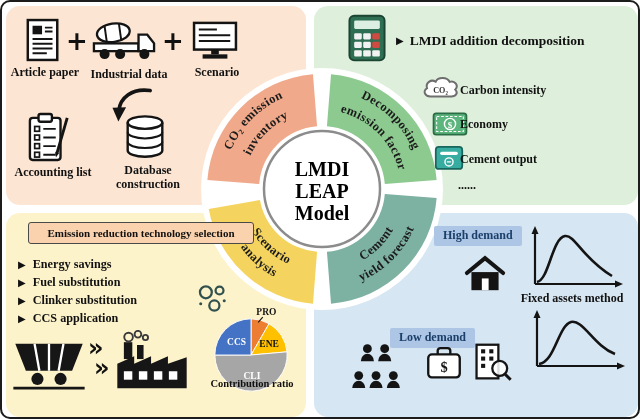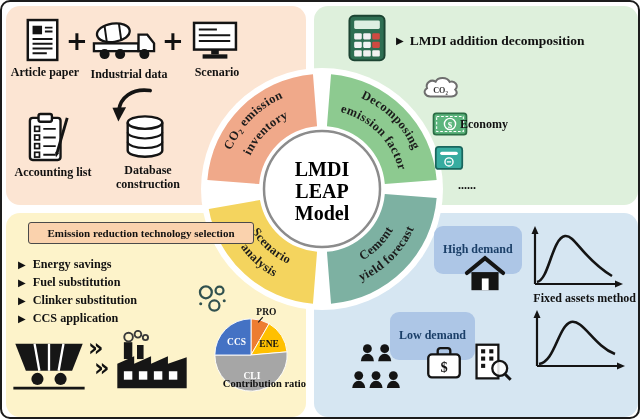--- a/index.html
+++ b/index.html
@@ -20,22 +20,22 @@
   .itemlbl { position:absolute; font-weight:bold; font-size:12px; }
   .plus { position:absolute; font-family:"DejaVu Sans",sans-serif; font-weight:bold; font-size:26px; line-height:1; }
   .tr-heading { position:absolute; display:flex; align-items:center; gap:6px; }
   .tr-heading .headtext { font-weight:bold; font-size:13.5px; }
   .bullet { font-family:"DejaVu Sans",sans-serif; font-size:10px; line-height:1; }
   .brow { position:absolute; display:flex; align-items:center; gap:7px;
           font-weight:bold; font-size:12.2px; }
   .titlebox { position:absolute; background:#fad2ad; border:1.3px solid #4a4a4a; border-radius:3px;
               font-weight:bold; font-size:11px; padding:4px 4px; text-align:center; line-height:1.1; }
   .badge { position:absolute; background:#adc6e6; color:#1b3f68; font-weight:bold;
-           font-size:12px; padding:16px 9px; border-radius:9px; line-height:1.3; }
-  .caption { position:absolute; font-weight:bold; font-size:12px; text-align:right; line-height:1.1; }
+           font-size:12px; padding:2px 9px; border-radius:2px; line-height:1.3; }
+  .caption { position:absolute; font-weight:bold; font-size:12px; text-align:center; line-height:1.1; }
   .chev { position:absolute; font-family:"DejaVu Sans",sans-serif; font-weight:bold;
           font-size:24px; line-height:1; }
   .mini, .pie { position:absolute; }
   .pieT { font:bold 10.5px "Liberation Serif","DejaVu Serif",serif; text-anchor:middle; }
   .pieT.light { fill:#ffffff; }
   .pieT.dark  { fill:#141414; }
 </style>
 </head>
 <body>
 
@@ -170,37 +170,39 @@
   <div class="tr-heading" style="left:394px;top:31px">
     <span class="bullet">▶</span>
     <span class="headtext">LMDI addition decomposition</span>
   </div>
   <div class="icon" style="left:418px;top:72px">
     <svg width="42" height="27" viewBox="0 0 46 30">
       <path d="M11,25 C5,25 2.5,19 7.5,15.8 C5.5,10 12,5.2 17,8.6 C19.5,3 30,3 32.6,8.8 C38.5,6.8 43,13 38.8,17.4 C42.5,21 39.5,25 34.5,25 Z" fill="#fff" stroke="#6e6e6e" stroke-width="2.2"></path>
       <text x="22.5" y="21" text-anchor="middle" font-size="9" font-weight="bold" fill="#333" font-family="Liberation Serif, DejaVu Serif, serif">CO₂</text>
     </svg>
   </div>
+  <div class="itemlbl" style="left:458px;top:81px">Carbon intensity</div>
   <div class="icon" style="left:430px;top:110px">
     <svg width="36" height="24" viewBox="0 0 40 27">
       <rect x="1.5" y="1.5" width="37" height="24" rx="3" fill="#5cb57d" stroke="#2b6e45" stroke-width="2"></rect>
       <rect x="5" y="5" width="30" height="17" fill="none" stroke="#ffffff" stroke-width="1.2" stroke-dasharray="3,2"></rect>
       <circle cx="20" cy="13.5" r="6.3" fill="none" stroke="#ffffff" stroke-width="1.6"></circle>
       <text x="20" y="17.5" text-anchor="middle" font-size="10" font-weight="bold" fill="#ffffff" font-family="Liberation Serif, DejaVu Serif, serif">$</text>
     </svg>
   </div>
   <div class="itemlbl" style="left:458px;top:115px">Economy</div>
   <div class="icon" style="left:432px;top:142px">
     <svg width="30" height="27" viewBox="0 0 34 30">
       <rect x="2" y="3" width="30" height="25" rx="3.5" fill="#37aca0" stroke="#19665d" stroke-width="2"></rect>
       <rect x="7" y="8.5" width="20" height="3.6" rx="1.8" fill="#ffffff"></rect>
       <circle cx="17" cy="20" r="4.6" fill="none" stroke="#ffffff" stroke-width="1.6"></circle>
       <line x1="14.6" y1="20" x2="19.4" y2="20" stroke="#ffffff" stroke-width="1.6"></line>
     </svg>
   </div>
+  <div class="itemlbl" style="left:458px;top:150px">Cement output</div>
   <div class="itemlbl" style="left:456px;top:176px">......</div>
 
   <div class="titlebox" style="left:26px;top:220px;width:226px">Emission reduction technology selection</div>
   <div class="brow" style="left:16px;top:255px">
     <span class="bullet">▶</span>
     <span>Energy savings</span>
   </div>
   <div class="brow" style="left:16px;top:273px">
     <span class="bullet">▶</span>
     <span>Fuel substitution</span>
@@ -271,21 +273,21 @@
     </svg>
   </div>
   <svg class="mini" style="left:520px;top:222px" width="104" height="66" viewBox="0 0 104 66">
     <line x1="13" y1="60" x2="13" y2="8" stroke="#141414" stroke-width="2.2"></line>
     <polygon points="13,2 9.5,10 16.5,10" fill="#141414"></polygon>
     <line x1="13" y1="60" x2="95" y2="60" stroke="#141414" stroke-width="2.2"></line>
     <polygon points="101,60 93,56.5 93,63.5" fill="#141414"></polygon>
     <path d="M15,58 C27,56 30,14 43,12 C53,10.5 60,34 90,52" fill="none" stroke="#141414" stroke-width="2.6"></path>
   </svg>
   <div class="caption" style="left:506px;top:290px;width:128px">Fixed assets method</div>
-  <div class="badge" style="left:388px;top:310px">Low demand</div>
+  <div class="badge" style="left:388px;top:326px">Low demand</div>
   <div class="icon" style="left:348px;top:338px">
     <svg width="54" height="50" viewBox="0 0 56 52">
       <defs>
         <g id="prs" fill="#141414">
           <circle cx="0" cy="-13" r="4.6"></circle>
           <path d="M-6.8,0 A6.8,7.6 0 0 1 6.8,0 Z"></path>
         </g>
       </defs>
       <use href="#prs" transform="translate(18,22)"></use>
       <use href="#prs" transform="translate(36,22)"></use>

